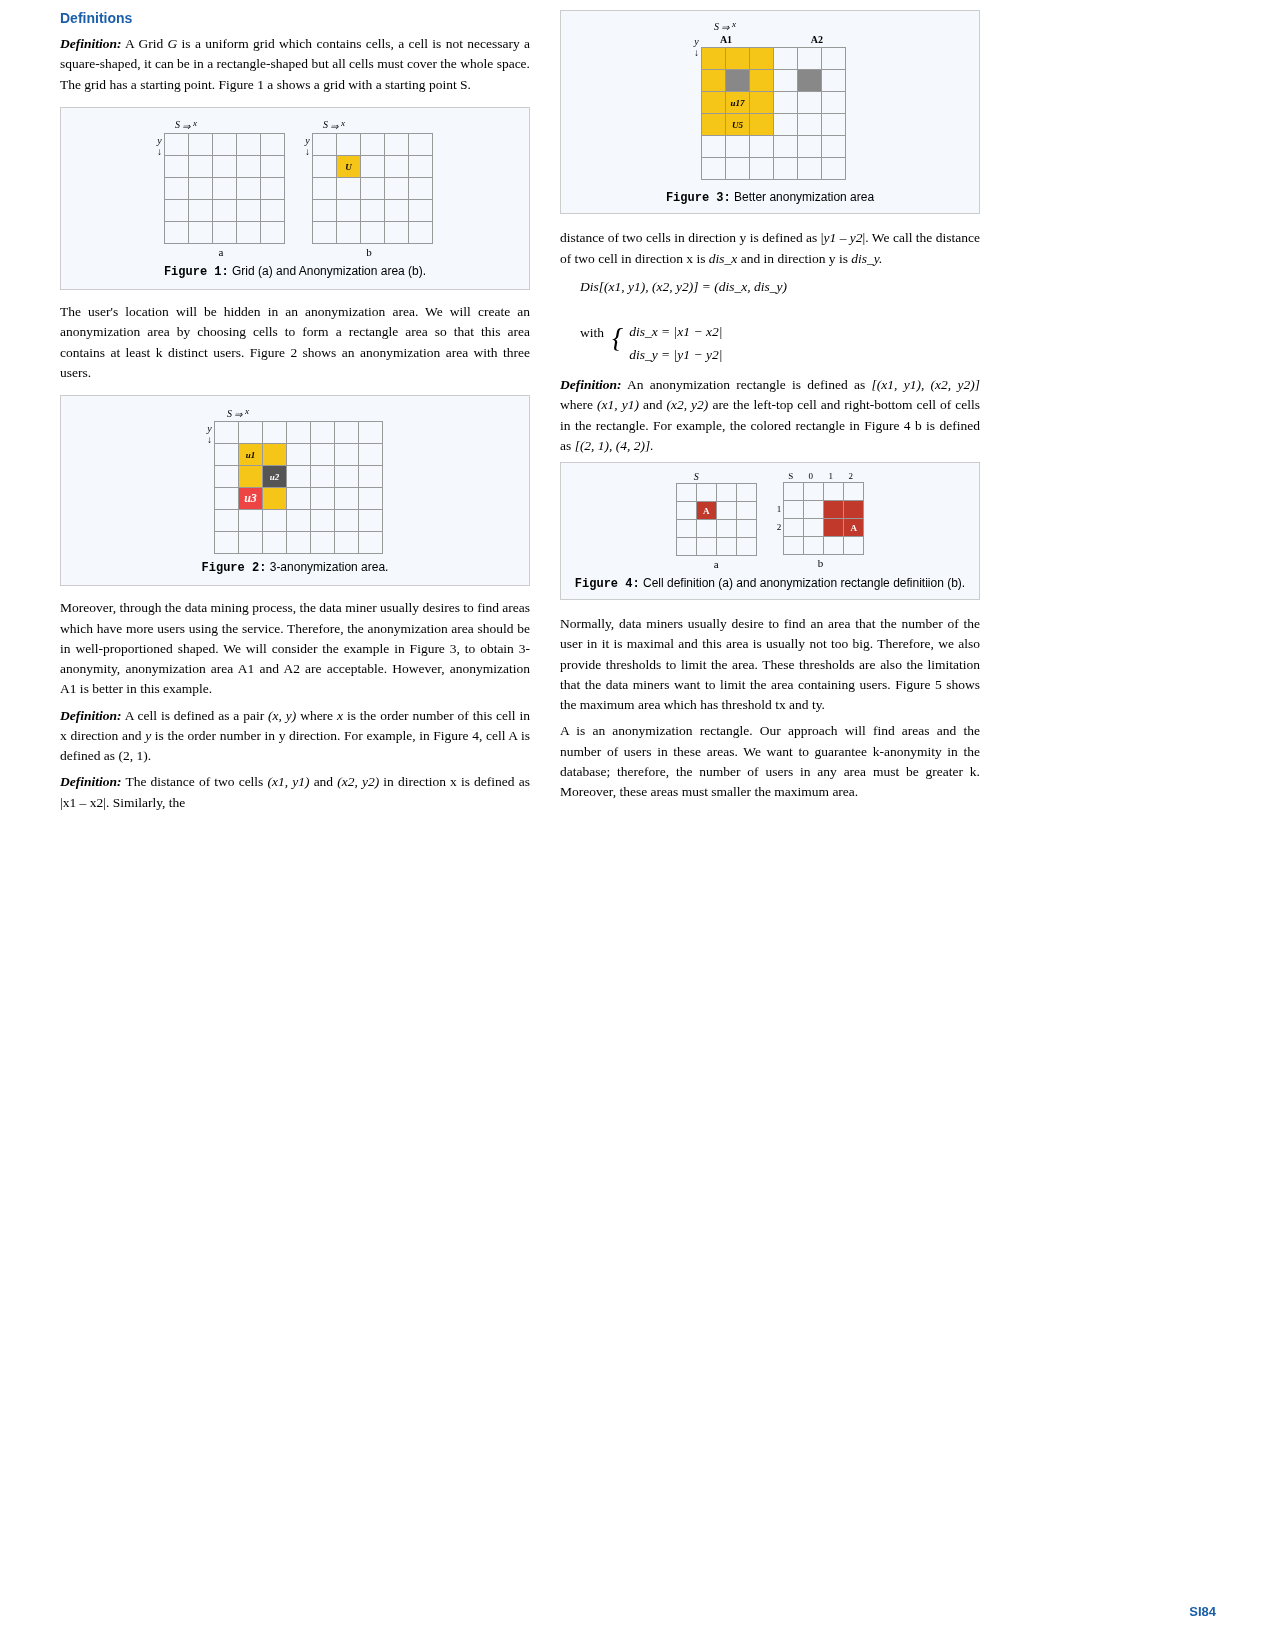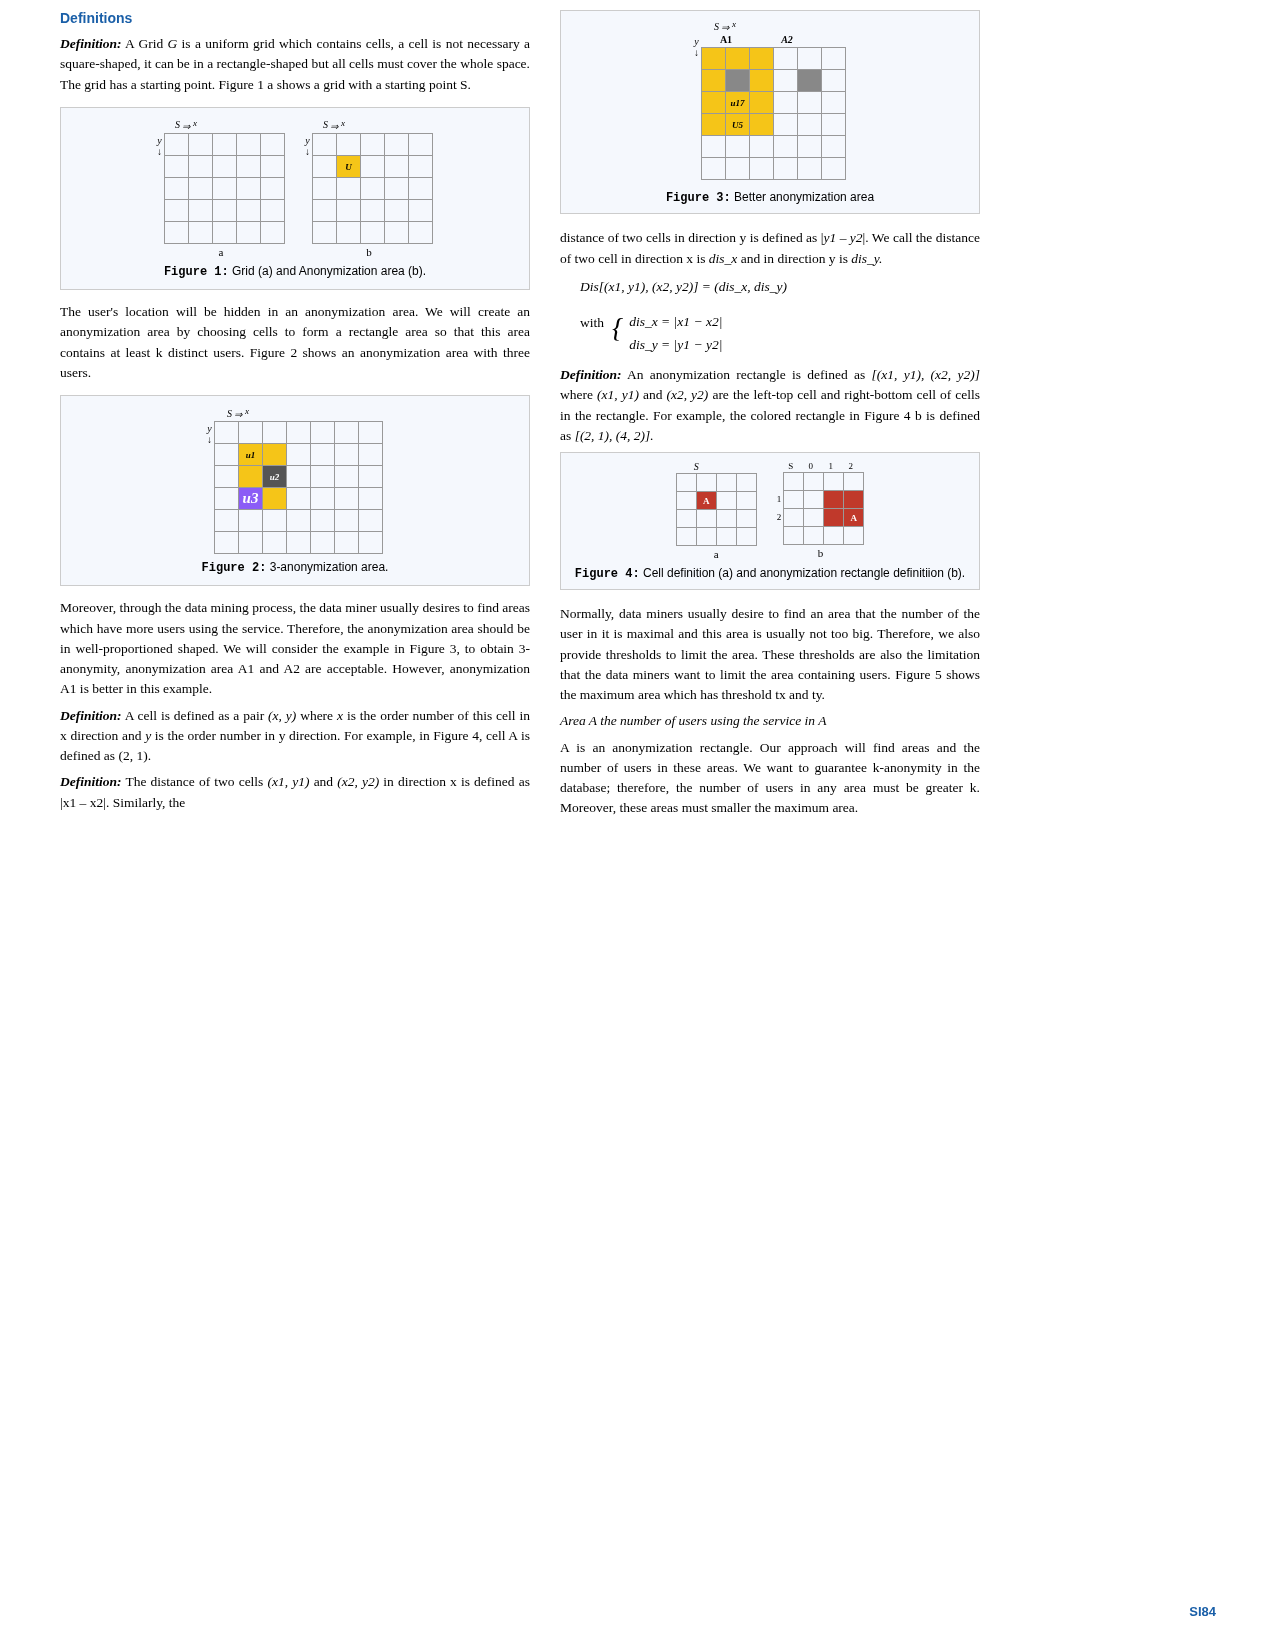--- a/index.html
+++ b/index.html
@@ -104,21 +104,21 @@
       text-align: center;
       margin-top: 2px;
     }
     
     .fig2-wrapper {
       display: flex;
       justify-content: center;
     }
     
     .formula-block {
-      margin: 6px 0 12px 20px;
+      margin: 6px 0 22px 20px;
       font-style: italic;
       line-height: 1.8;
     }
     .with-block {
       display: flex;
       align-items: flex-start;
       margin: 2px 0 8px 20px;
       font-style: italic;
     }
     .brace {
@@ -357,21 +357,21 @@
                   <td></td>
                   <td class="yellow-fill"></td>
                   <td class="yellow-fill" style="font-size:9px;font-weight:bold;text-align:center;vertical-align:middle;background:#555;color:#fff;">u2</td>
                   <td></td>
                   <td></td>
                   <td></td>
                   <td></td>
                 </tr>
                 <tr>
                   <td></td>
-                  <td class="yellow-fill" style="font-size:15px;font-weight:bold;text-align:center;vertical-align:middle;background:#8b5cf6;color:#fff;">u3</td>
+                  <td class="yellow-fill" style="font-size:12px;font-weight:bold;text-align:center;vertical-align:middle;background:#ef4444;color:#fff;">u3</td>
                   <td class="yellow-fill"></td>
                   <td></td>
                   <td></td>
                   <td></td>
                   <td></td>
                 </tr>
                 <tr>
                   <td></td>
                   <td></td>
                   <td></td>
@@ -427,21 +427,21 @@
 
             <div style="display:flex;">
               <div style="display:flex;flex-direction:column;align-items:center;margin-right:2px;padding-top:2px;font-size:10px;font-style:italic;">
                 <span>y</span>
                 <span>↓</span>
               </div>
               <div>
                 
                 <div style="display:flex;font-size:10px;font-weight:bold;margin-bottom:2px;">
                   <div style="width:50px;text-align:center;">A1</div>
-                  <div style="width:72px;text-align:center;font-style:italic;">A2</div>
+                  <div style="width:72px;text-align:right;">A2</div>
                 </div>
                 <table class="grid" style="width:auto;">
                   <tbody>
                       <tr>
                     <td class="yellow-fill" style="width:24px;height:22px;"></td>
                     <td class="yellow-fill" style="width:24px;height:22px;"></td>
                     <td class="yellow-fill" style="width:24px;height:22px;"></td>
                     <td style="width:24px;height:22px;border:1px solid #999;"></td>
                     <td style="width:24px;height:22px;border:1px solid #999;"></td>
                     <td style="width:24px;height:22px;border:1px solid #999;"></td>
@@ -613,21 +613,20 @@
         </div>
         <div class="figure-caption">
           <span class="fig-label">Figure 4:</span>
           <span>Cell definition (a) and anonymization rectangle definitiion (b).</span>
         </div>
       </div>
 
       <p>Normally, data miners usually desire to find an area that the number of the user in it is maximal and this area is usually not too big. Therefore, we also provide thresholds to limit the area. These thresholds are also the limitation that the data miners want to limit the area containing users. Figure 5 shows the maximum area which has threshold tx and ty.</p>
 
 
-      <p style="font-style:italic;">Area A the number of users using the service in A</p>
 
       <p>A is an anonymization rectangle. Our approach will find areas and the number of users in these areas. We want to guarantee k-anonymity in the database; therefore, the number of users in any area must be greater k. Moreover, these areas must smaller the maximum area.</p>
 
     </div>
 
   </div>
 
   <div class="page-number">SI84</div>
 
 </div>

